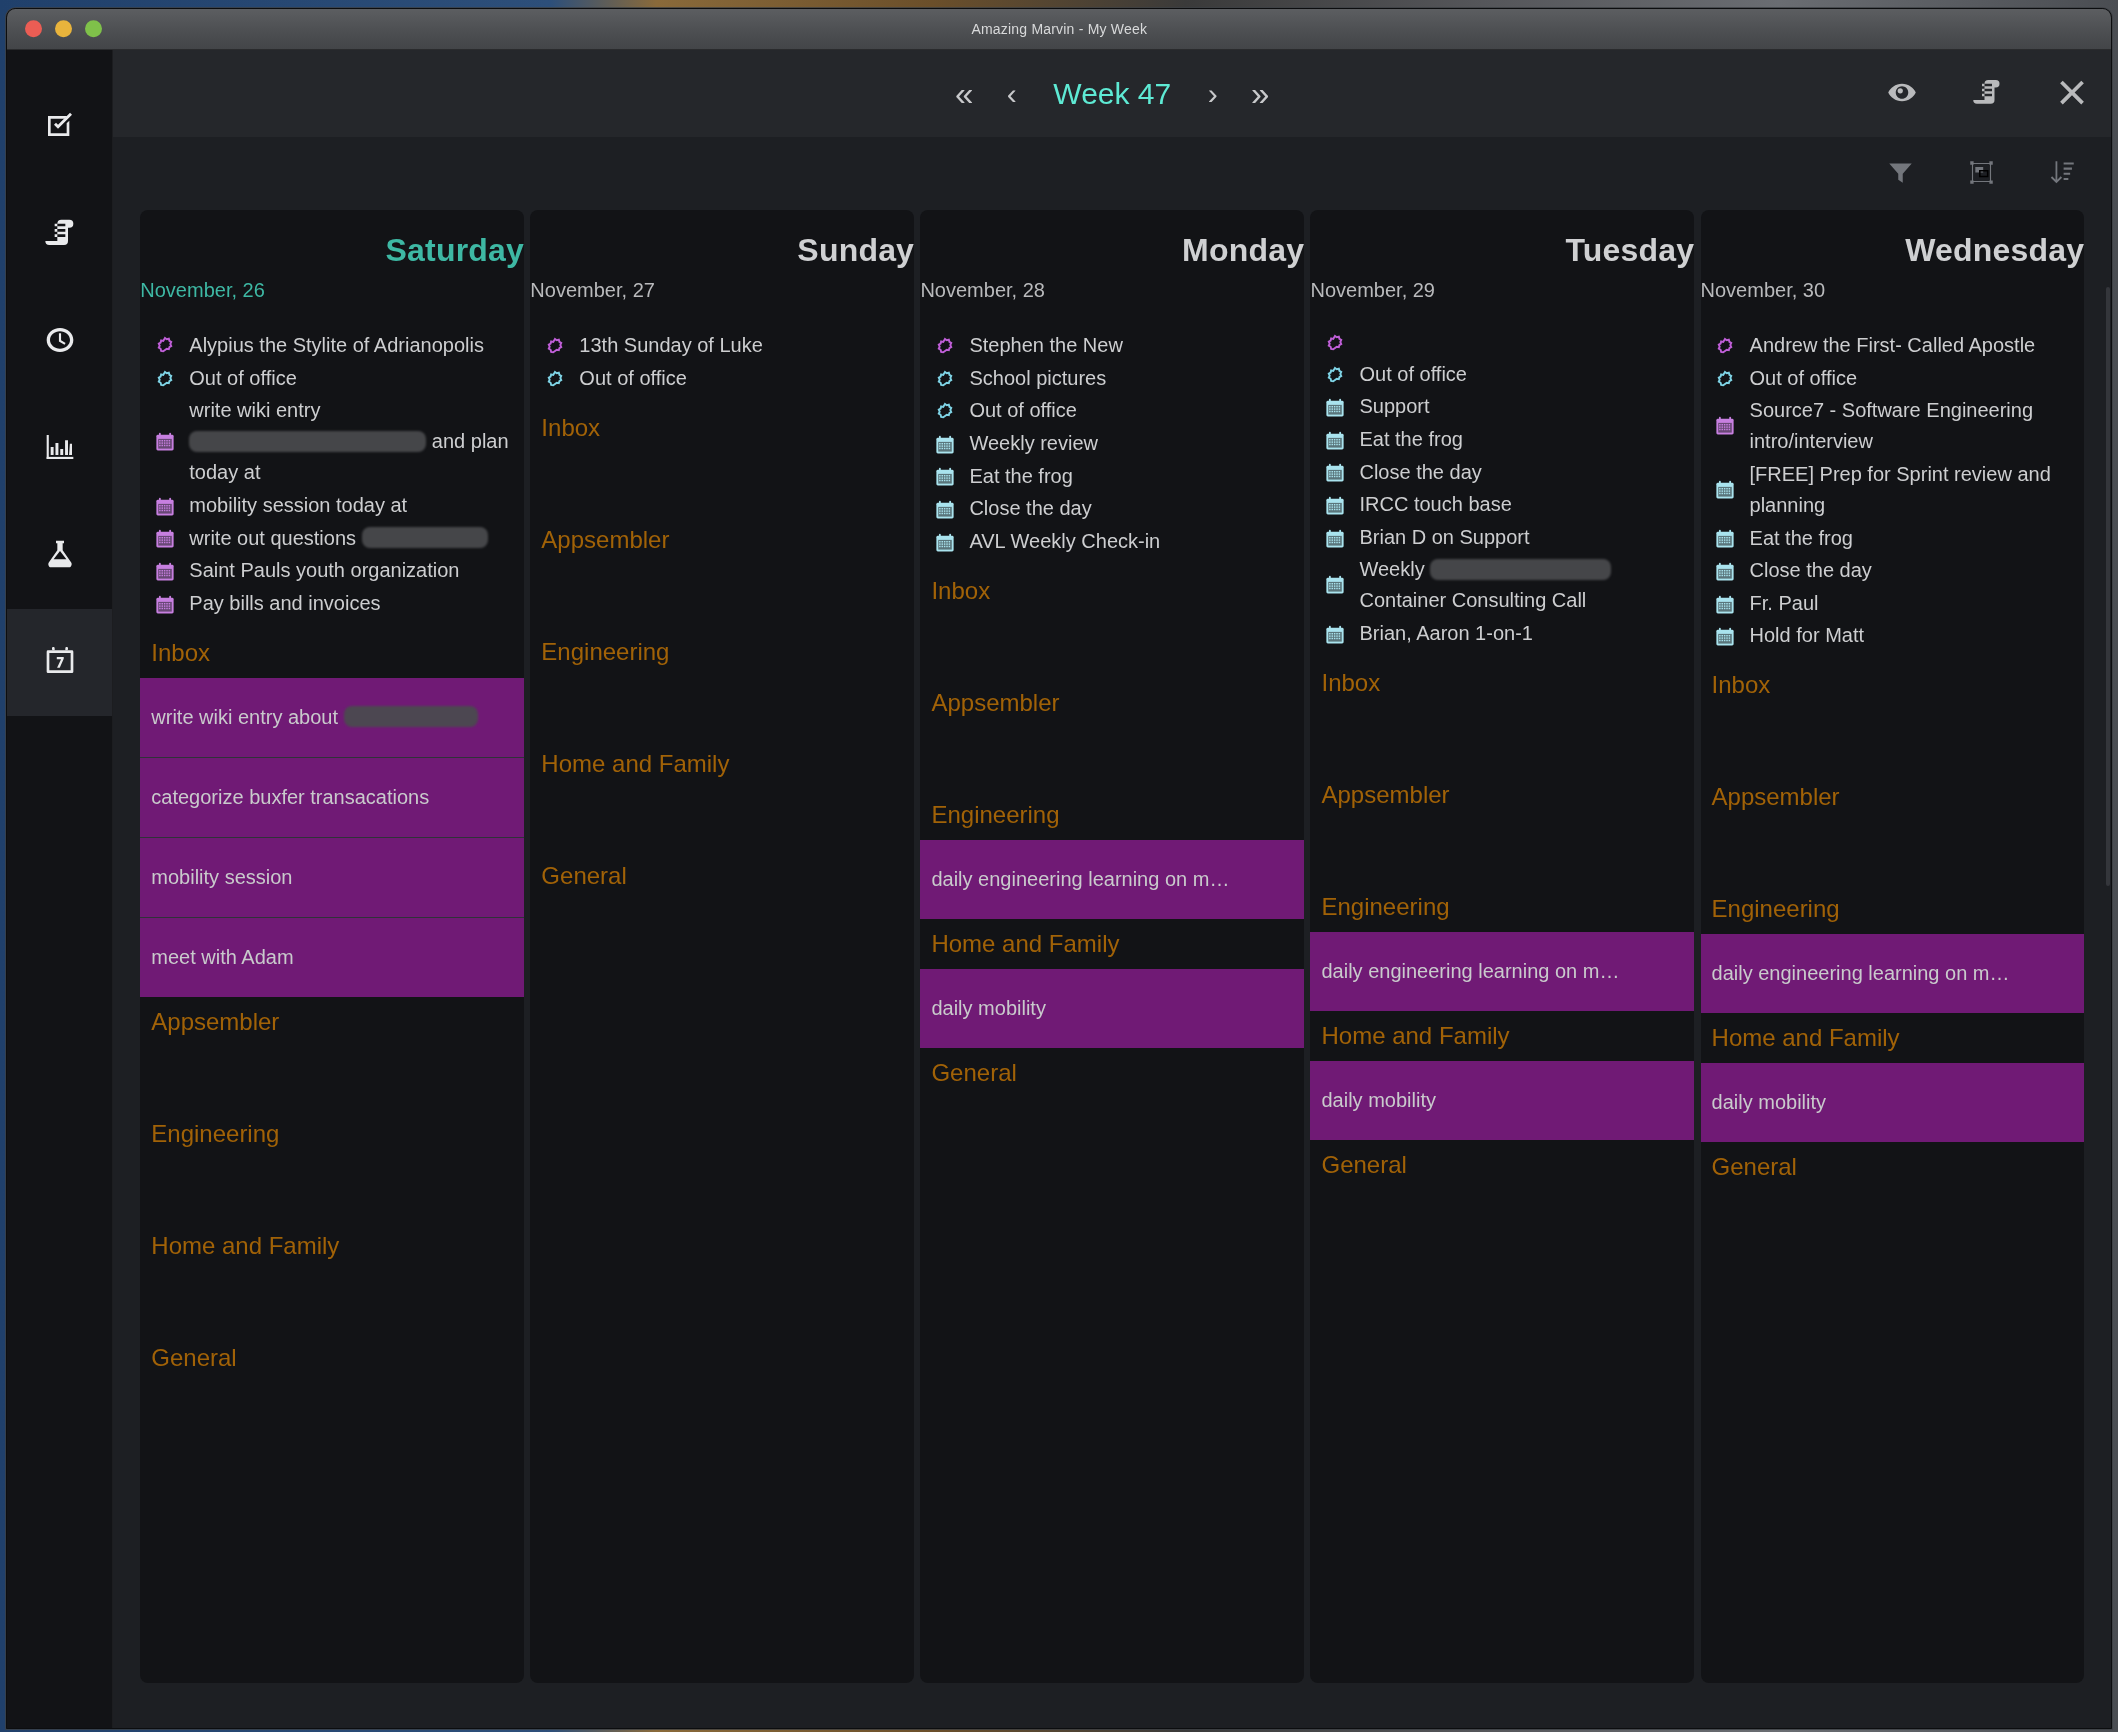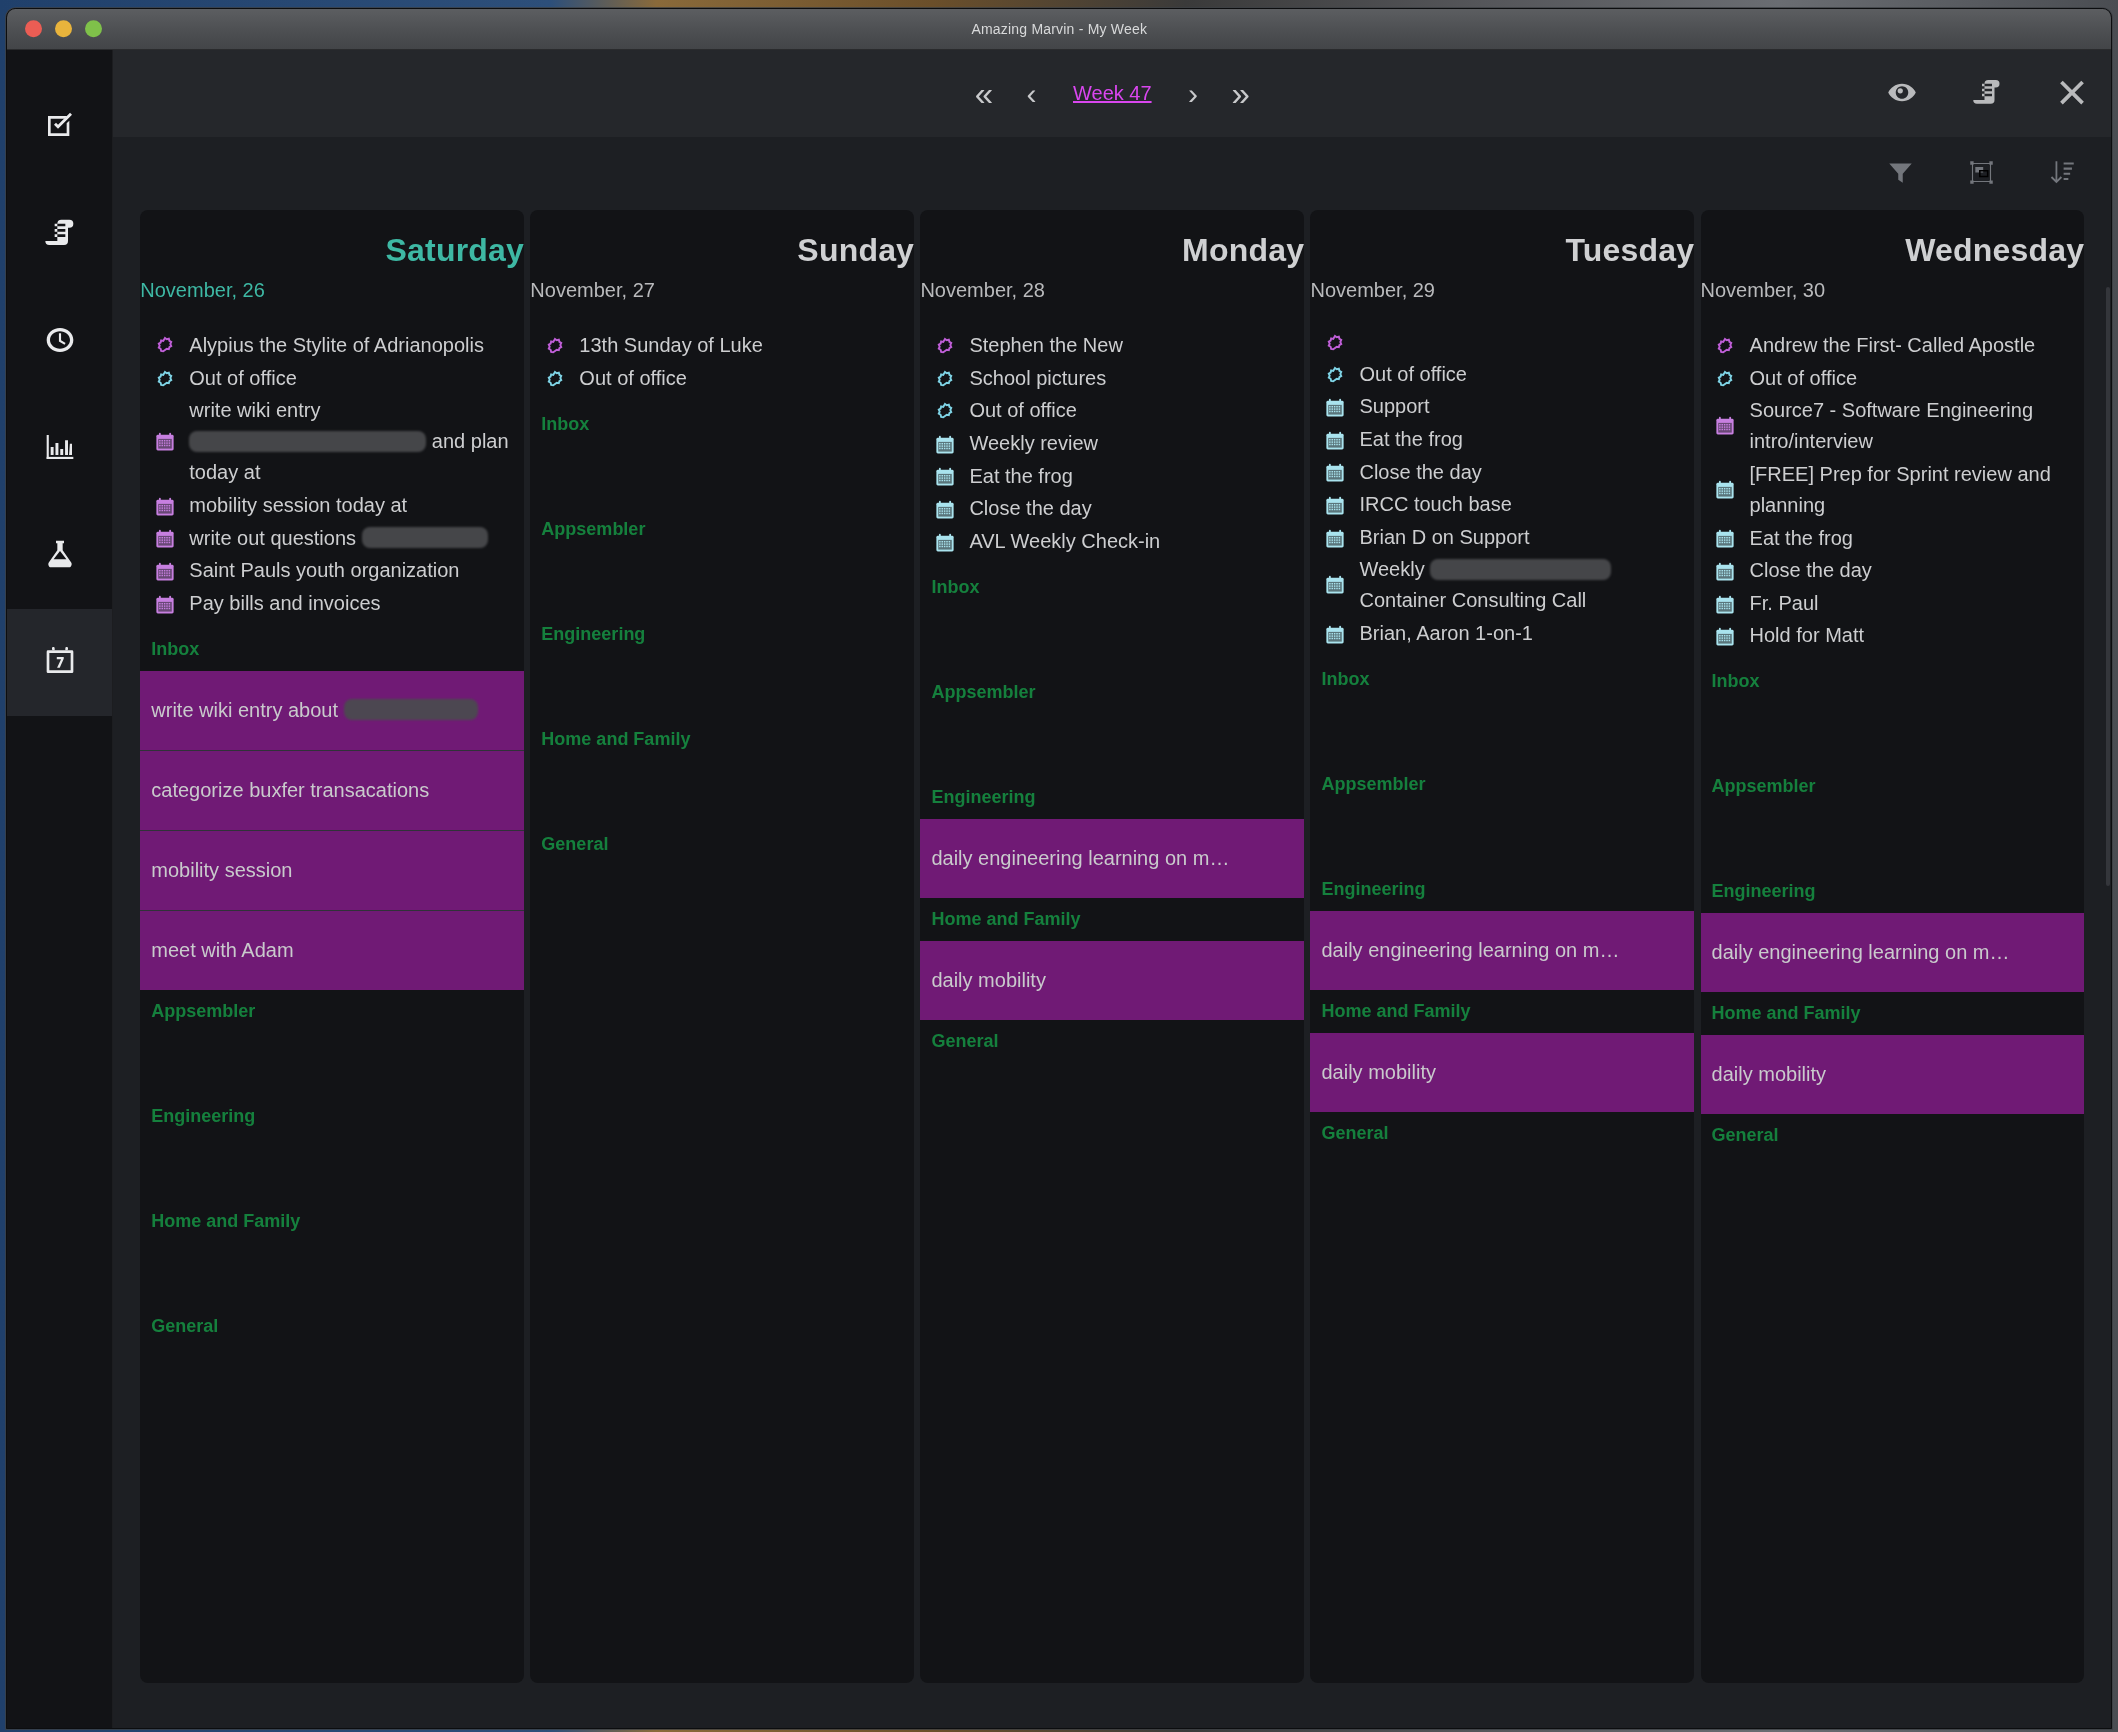--- a/index.html
+++ b/index.html
@@ -34,21 +34,21 @@
   .rail-spacer{ height:24px; }
 
   
   .main{ flex:1; background:#1d1f23; display:flex; flex-direction:column; position:relative; }
 
   .toolbar{ height:87px; display:flex; align-items:center; justify-content:center;
     position:relative; background:#25272b; }
   .weeknav{ display:flex; align-items:center; gap:0px; }
   .navbtn{ color:#c8c9cb; font-size:33px; line-height:1; padding:4.7px 17.4px; cursor:pointer; user-select:none; }
   .navbtn.sm{ font-size:30px; padding:4.7px 16px; }
-  .weeklabel{ color:#d946ef; font-size:20px; padding:0 20.5px; white-space:nowrap;text-decoration:underline; }
+  .weeklabel{ color:#5eead4; font-size:30px; padding:0 20.5px; white-space:nowrap; }
   .tool-right{ position:absolute; right:24px; top:50%; transform:translateY(-50%); display:flex; align-items:center; gap:55px; }
   .tool-right svg{ width:30px; height:30px; fill:#b9babc; }
 
   .subbar{ height:73px; background:#1d1f23; display:flex; align-items:center; justify-content:flex-end; padding-right:35px; gap:54px; }
   .subbar svg{ width:27px; height:27px; fill:#73767c; }
 
   
   .grid{ flex:1; display:flex; gap:6.3px; padding:0 27px 47px 27px; align-items:stretch; }
   .day{ flex:1; background:#121316; border-radius:8px; padding:22px 0 0 0; overflow:hidden;
     display:flex; flex-direction:column; }
@@ -59,21 +59,21 @@
 
   .events{ margin-top:28px; padding:0 11px; }
   .event{ display:flex; align-items:flex-start; gap:11px; padding:0.8px 0; }
   .ev-ico{ flex:0 0 27px; height:27px; display:flex; align-items:center; justify-content:center; margin-top:3.2px; }
   .ev-ico svg{ width:22px; height:22px; }
   .ev-txt{ color:#cdced0; font-size:20px; line-height:31px; flex:1; }
   .event.multi .ev-ico{ align-self:center; margin-top:0; }
 
   
   .sections{ margin-top:8px; flex:1; }
-  .sec-head{ font-size:18px; font-weight:bold; color:#15803d; padding:11px 11px 11px 11px; }
+  .sec-head{ font-size:24px; font-weight:normal; color:#a16207; padding:11px 11px 11px 11px; }
   .sec-body{ min-height:62px; }
   .task{ background:#701a75; color:#c9cacc; font-size:20px; padding:28px 11px;
     border-bottom:0.8px solid #303238; white-space:nowrap; overflow:hidden; text-overflow:ellipsis; }
   .task:last-child{ border-bottom:none; }
   .gap{ height:47px; }
 
   
   .redact{ display:inline-block; background:#4a4b4e; border-radius:8px;
     height:20.5px; vertical-align:-3.2px; filter:blur(0.9px); opacity:.92; }
 

